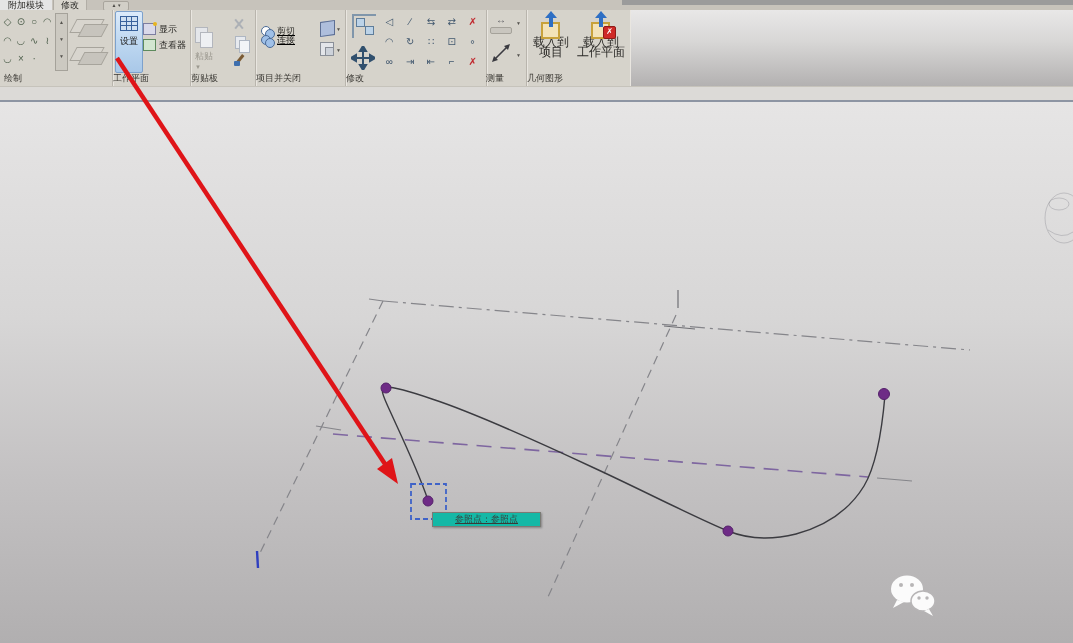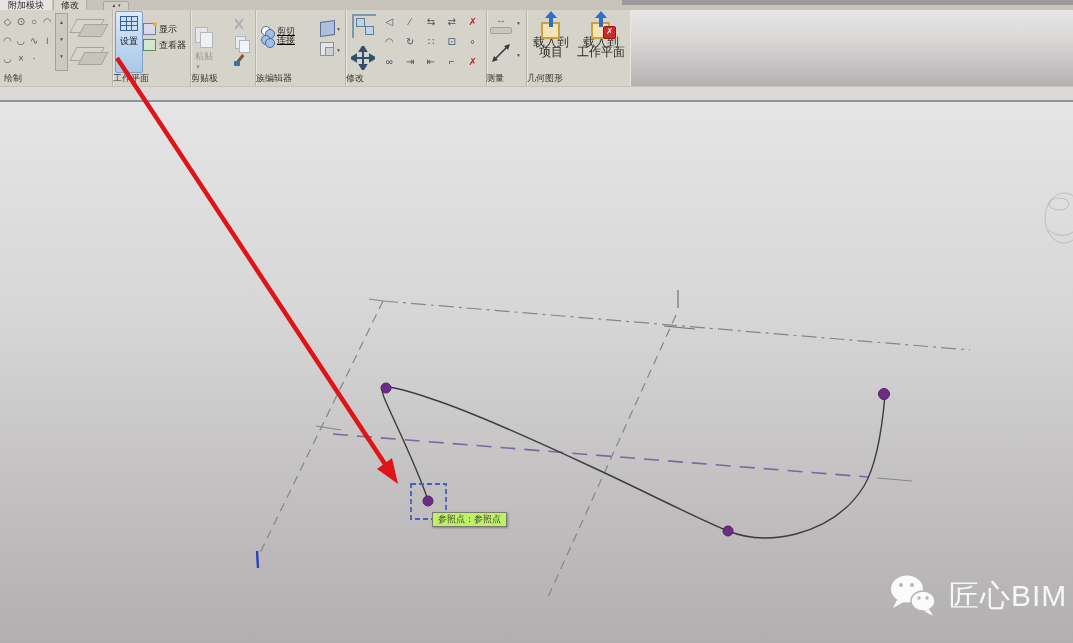--- a/index.html
+++ b/index.html
@@ -108,22 +108,22 @@
   .load-ico .head{position:absolute;left:6px;top:-2px;width:0;height:0;border-left:6px solid transparent;border-right:6px solid transparent;border-bottom:7px solid #2e6fc4;}
   .load-ico .badge{position:absolute;right:-3px;bottom:-2px;width:11px;height:11px;background:#cf2a27;border:1px solid #8e1b19;
        border-radius:2px;color:#fff;font-size:8px;line-height:10px;text-align:center;}
   .fam-btn .l{font-size:12px;line-height:10px;color:#2b2a27;white-space:nowrap;}
   
   #optionsbar{position:absolute;left:0;top:86px;width:1073px;height:14px;background:#dcdad7;border-top:1px solid #c6c3bb;z-index:8;}
   #hline{position:absolute;left:0;top:100px;width:1073px;height:2px;background:#8d95a3;z-index:8;}
   #canvas{position:absolute;left:0;top:102px;width:1073px;height:541px;z-index:1;
        background:linear-gradient(180deg,#e6e5e5 0%,#d7d6d6 40%,#c3c1c2 70%,#b1afb0 100%);}
   #overlay{position:absolute;left:0;top:0;width:1073px;height:643px;z-index:50;pointer-events:none;}
-  #tooltip{position:absolute;left:432px;top:512px;z-index:60;background:#bef264;border:1px solid #7a7a74;
-       box-shadow:1px 1px 2px rgba(0,0,0,.3);font-size:9px;line-height:13px;padding:0 5px;color:#3a3a38;white-space:nowrap;}
+  #tooltip{position:absolute;left:432px;top:512px;z-index:60;background:#14b8a6;border:1px solid #7a7a74;
+       box-shadow:1px 1px 2px rgba(0,0,0,.3);font-size:9px;line-height:13px;padding:0 22px;color:#3a3a38;white-space:nowrap;text-decoration:underline;}
   
   #watermark{position:absolute;left:888px;top:574px;z-index:40;display:flex;align-items:center;gap:9px;}
   #watermark .txt{font-size:30px;color:#fbfbfb;letter-spacing:1px;opacity:.95;}
 </style>
 </head>
 <body>
 
 <div id="tabrow">
   <div class="dark-right"></div>
   <div class="tab" id="tab-addins">附加模块</div>
@@ -207,21 +207,21 @@
       <i class="geo-ico">
           <i class="g1" style="left:0;top:0;background:#9fc0e8"></i>
           <i class="g2"></i>
         </i>
       <span class="t">连接</span>
     </div>
     <span class="caret c1">▼</span>
     <span class="caret c2">▼</span>
     <div class="cube-ico"></div>
     <div class="boxes-ico"></div>
-    <div class="plabel">族编辑器</div>
+    <div class="plabel">项目并关闭</div>
   </div>
 
   <div class="panel" id="p-modify">
     <div class="align-ico">
         <i class="s1"></i>
         <i class="s2"></i>
       </div>
     <svg class="move-ico" viewBox="0 0 24 24">
       <g stroke="#31506e" stroke-width="2" fill="#31506e">
         <line x1="12" y1="4" x2="12" y2="20"></line>
@@ -360,14 +360,13 @@
   <svg width="52" height="44" viewBox="0 0 52 44">
     <ellipse cx="19" cy="15" rx="16" ry="13.5" fill="#fbfbfb"></ellipse>
     <path d="M9 26 L5 34 L16 28 Z" fill="#fbfbfb"></path>
     <circle cx="13" cy="11" r="2" fill="#b7b5b6"></circle>
     <circle cx="24" cy="11" r="2" fill="#b7b5b6"></circle>
     <ellipse cx="35" cy="27" rx="12" ry="10" fill="#fbfbfb" stroke="#b7b5b6" stroke-width="1.5"></ellipse>
     <path d="M41 35 L45 42 L36 37 Z" fill="#fbfbfb"></path>
     <circle cx="31" cy="24" r="1.7" fill="#b7b5b6"></circle>
     <circle cx="39" cy="24" r="1.7" fill="#b7b5b6"></circle>
   </svg>
-  <span class="txt">匠心BIM</span>
 </div>
 
 </body></html>

